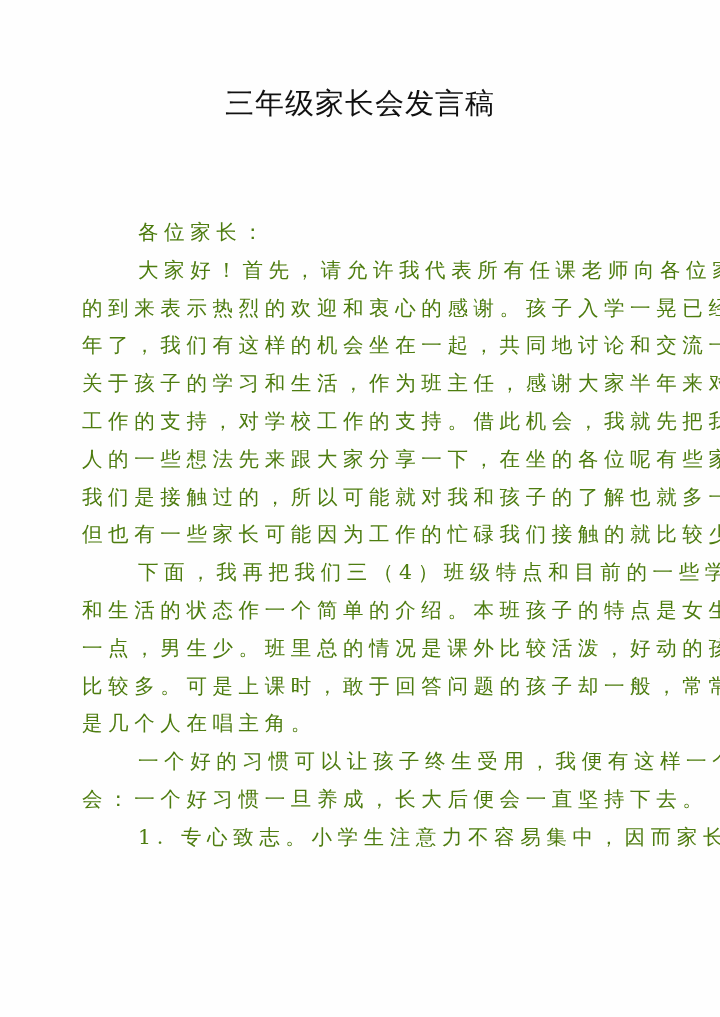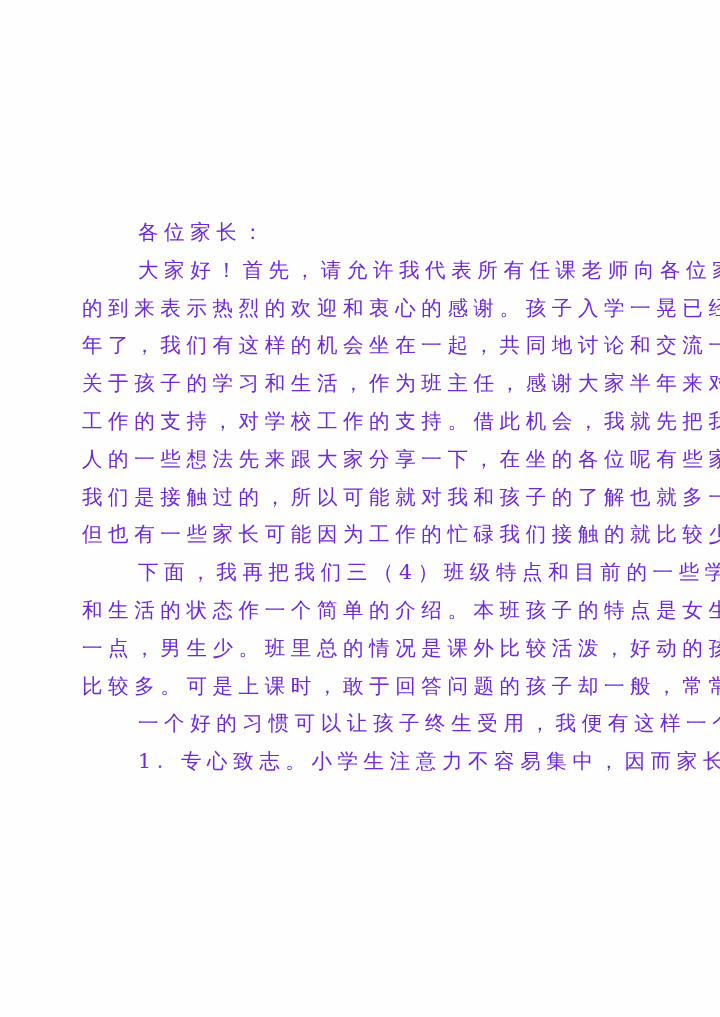--- a/index.html
+++ b/index.html
@@ -40,40 +40,43 @@
       left: 82px;
       top: 214px;
       width: 560px;
     }
     .line {
       height: 37.8px;
       line-height: 37.8px;
       font-size: 20.5px;
       white-space: nowrap;
       letter-spacing: 5.6px;
-      color: #6d28d9;
+      color: #4d7c0f;
     }
     .line.indent {
       padding-left: 56px;
     }
   </style>
 </head>
 <body>
 
 <div class="page">
+  <h1 class="title">三年级家长会发言稿</h1>
   <div class="body-text" id="body-text">
       <div class="line indent">各位家长：</div>
       <div class="line indent">大家好！首先，请允许我代表所有任课老师向各位家长</div>
       <div class="line">的到来表示热烈的欢迎和衷心的感谢。孩子入学一晃已经两</div>
       <div class="line">年了，我们有这样的机会坐在一起，共同地讨论和交流一些</div>
       <div class="line">关于孩子的学习和生活，作为班主任，感谢大家半年来对我</div>
       <div class="line">工作的支持，对学校工作的支持。借此机会，我就先把我个</div>
       <div class="line">人的一些想法先来跟大家分享一下，在坐的各位呢有些家长</div>
       <div class="line">我们是接触过的，所以可能就对我和孩子的了解也就多一些，</div>
       <div class="line">但也有一些家长可能因为工作的忙碌我们接触的就比较少</div>
       <div class="line indent">下面，我再把我们三（4）班级特点和目前的一些学习</div>
       <div class="line">和生活的状态作一个简单的介绍。本班孩子的特点是女生多</div>
       <div class="line">一点，男生少。班里总的情况是课外比较活泼，好动的孩子</div>
       <div class="line">比较多。可是上课时，敢于回答问题的孩子却一般，常常就</div>
+      <div class="line">是几个人在唱主角。</div>
       <div class="line indent">一个好的习惯可以让孩子终生受用，我便有这样一个体</div>
+      <div class="line">会：一个好习惯一旦养成，长大后便会一直坚持下去。</div>
       <div class="line indent">1. 专心致志。小学生注意力不容易集中，因而家长应严</div>
     </div>
 </div>
 
 </body></html>

